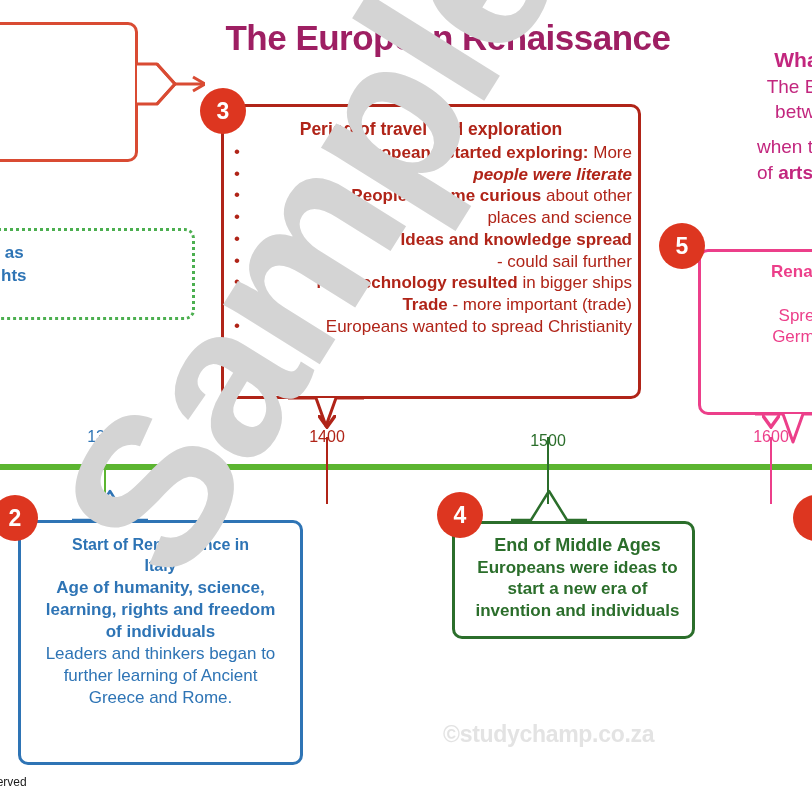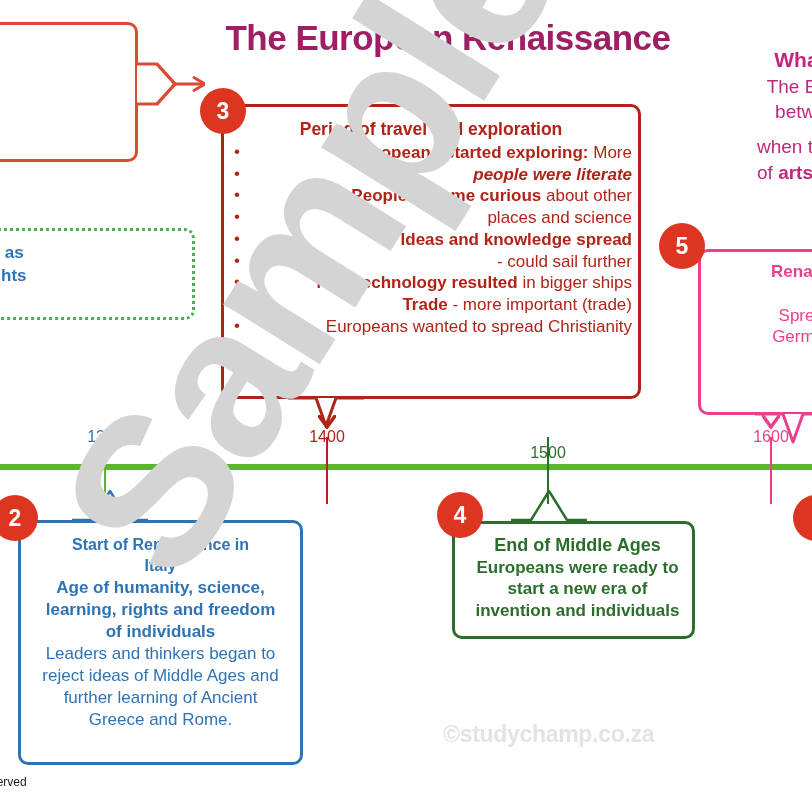--- a/index.html
+++ b/index.html
@@ -323,21 +323,21 @@
   <div class="tick" style="left:104px; top:437px; height:67px;"></div>
   <div class="datelabel" style="left:105px; top:428px; color:#2e74b5;">1300</div>
 
   <div class="tick" style="left:326px; top:437px; height:67px; background:#b02418;"></div>
   <div class="datelabel" style="left:327px; top:428px; color:#b02418;">1400</div>
   <svg class="chev" style="left:327px; top:415px;" width="18" height="14" viewBox="0 0 18 14">
     <path d="M1 1 L9 12 L17 1" fill="none" stroke="#b02418" stroke-width="3.5" stroke-linecap="round"></path>
   </svg>
 
   <div class="tick" style="left:547px; top:437px; height:67px; background:#2b6e2b;"></div>
-  <div class="datelabel" style="left:548px; top:444px; color:#2b6e2b;">1500</div>
+  <div class="datelabel" style="left:548px; top:432px; color:#2b6e2b;">1500</div>
 
   <div class="tick" style="left:770px; top:437px; height:67px; background:#ec3f8a;"></div>
   <div class="datelabel" style="left:771px; top:428px; color:#ec3f8a;">1600</div>
   <svg class="chev" style="left:771px; top:415px;" width="18" height="14" viewBox="0 0 18 14">
     <path d="M1 1 L9 12 L17 1" fill="none" stroke="#ec3f8a" stroke-width="3.5" stroke-linecap="round"></path>
   </svg>
 
   <div class="callout box-orange">
     <div class="ctext">
       <div>aissance'</div>
@@ -406,33 +406,32 @@
   </svg>
 
   <div class="callout box-blue">
     <div class="btext">
       <div style="font-weight:bold; font-size:16px;">Start of Renaissance in</div>
       <div style="font-weight:bold; font-size:16px;">Italy</div>
       <div style="font-weight:bold;">Age of humanity, science,</div>
       <div style="font-weight:bold;">learning, rights and freedom</div>
       <div style="font-weight:bold;">of individuals</div>
       <div>Leaders and thinkers began to</div>
-      <div>reject ideas of Middle Ages and</div>
       <div>further learning of Ancient</div>
       <div>Greece and Rome.</div>
     </div>
   </div>
   <svg class="blue-notch" width="76" height="36" viewBox="0 0 76 36">
     <path d="M0 33 L20 33 L38 4 L56 33 L76 33" fill="none" stroke="#2e74b5" stroke-width="2.5" stroke-linejoin="round"></path>
   </svg>
 
   <div class="callout box-green">
     <div class="gtext">
       <div style="font-weight:bold; font-size:18px;">End of Middle Ages</div>
-      <div style="font-weight:bold;">Europeans were ready to</div>
+      <div style="font-weight:bold;">Europeans were ideas to</div>
       <div style="font-weight:bold;">start a new era of</div>
       <div style="font-weight:bold;">invention and individuals</div>
     </div>
   </div>
   <svg class="green-notch" width="76" height="36" viewBox="0 0 76 36">
     <path d="M0 33 L20 33 L38 4 L56 33 L76 33" fill="none" stroke="#2b6e2b" stroke-width="2.5" stroke-linejoin="round"></path>
   </svg>
 
   <div class="badge badge-3">3</div>
   <div class="badge badge-5">5</div>

